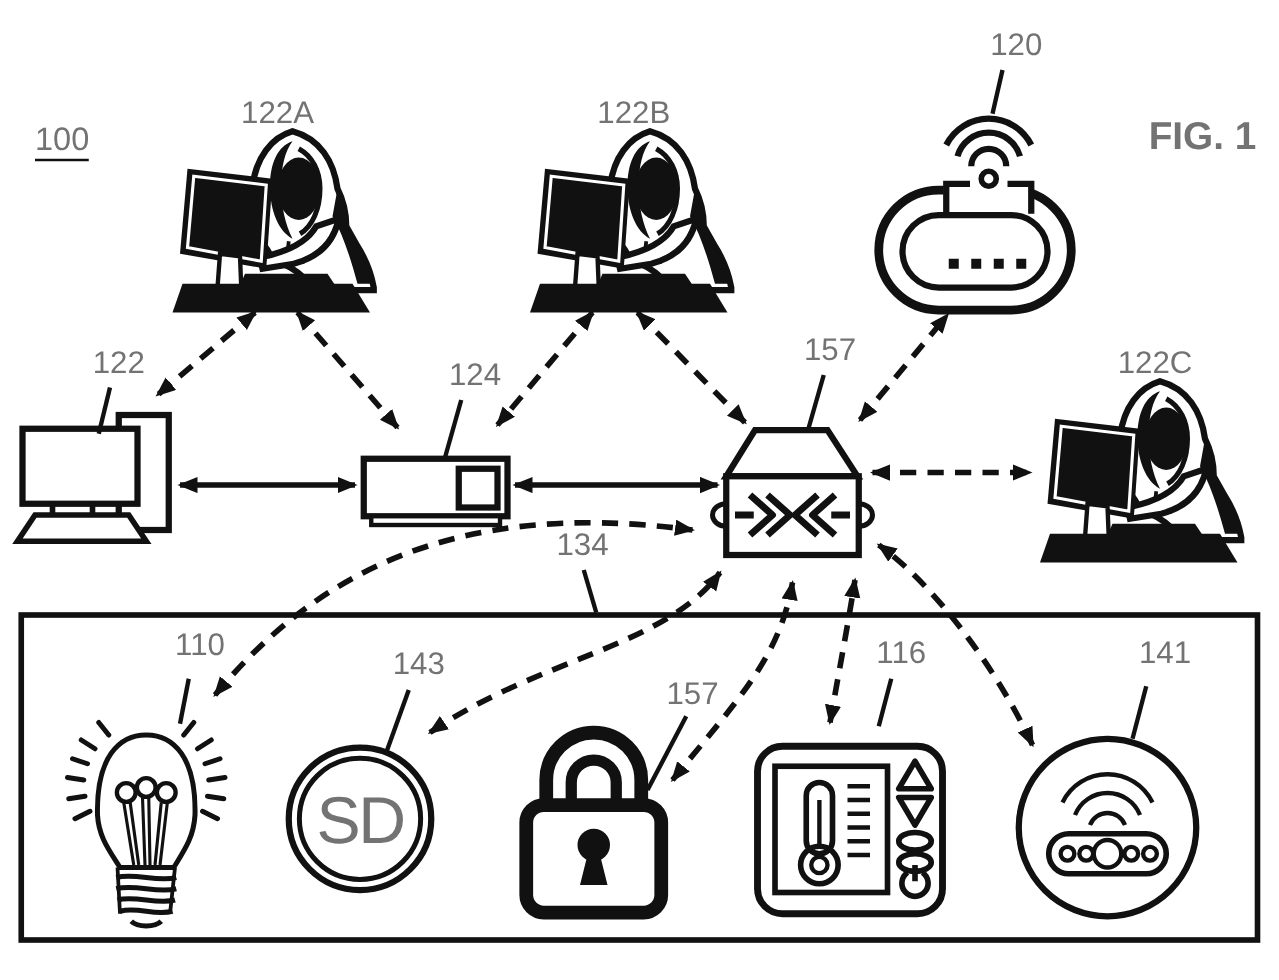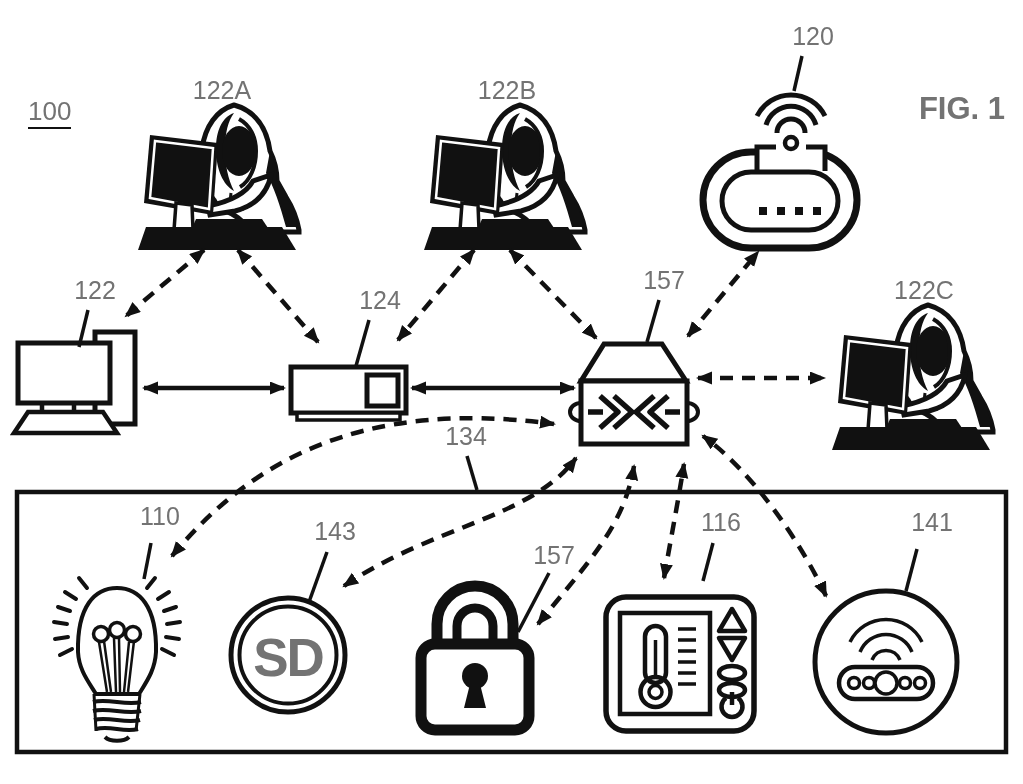--- a/index.html
+++ b/index.html
@@ -8,21 +8,21 @@
     font-family:"Liberation Sans", sans-serif;color:#111;overflow:hidden;
   }
   .stage svg.layer{position:absolute;left:0;top:0;}
   .lbl{
     position:absolute;transform:translateX(-50%);
     font-size:25px;line-height:1;color:#737373;white-space:nowrap;
   }
   .lbl.left{transform:none;margin-top:36px;}
   .ref{font-size:26px;border-bottom:2.5px solid #111;padding-bottom:3px;}
   .figcap{font-size:31px;font-weight:bold;}
-  .sdtext{font-size:53px;font-weight:bold;letter-spacing:-2px;transform:translate(-50%,-50%);}
+  .sdtext{font-size:53px;font-weight:normal;letter-spacing:-2px;transform:translate(-50%,-50%);}
 </style>
 </head>
 <body>
 
 <div class="stage">
 
   <svg class="layer" width="1023" height="784" viewBox="0 0 1023 784">
     <defs>
       <marker id="ah" markerUnits="userSpaceOnUse" markerWidth="20" markerHeight="16" refX="14" refY="6.5" orient="auto-start-reverse">
         <path d="M0 0 L16 6.5 L0 13 Z" fill="#111"></path>

